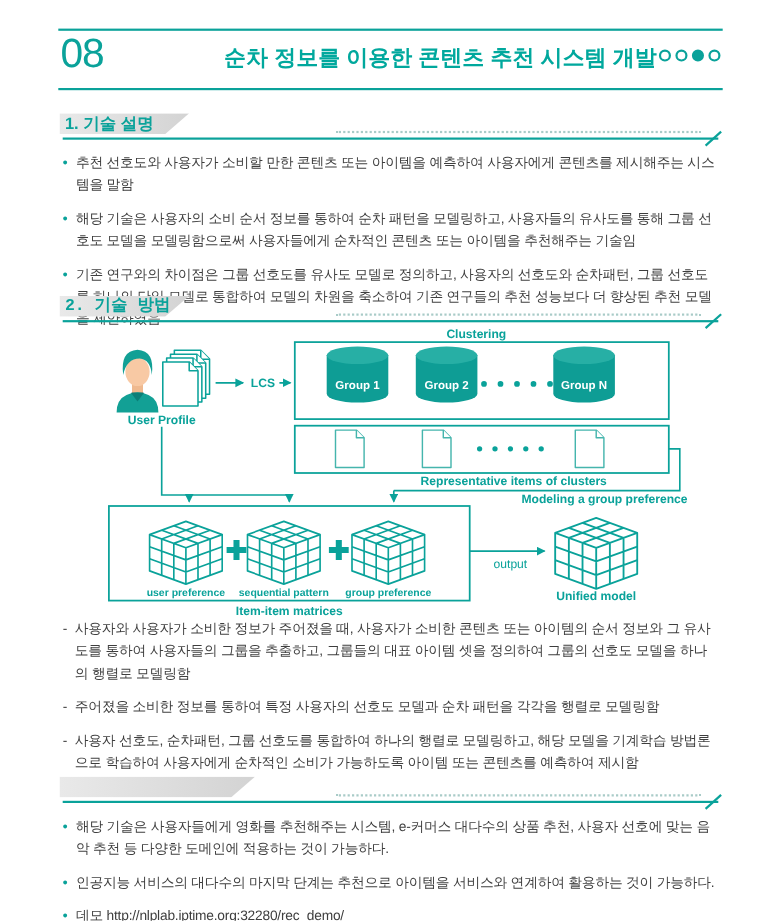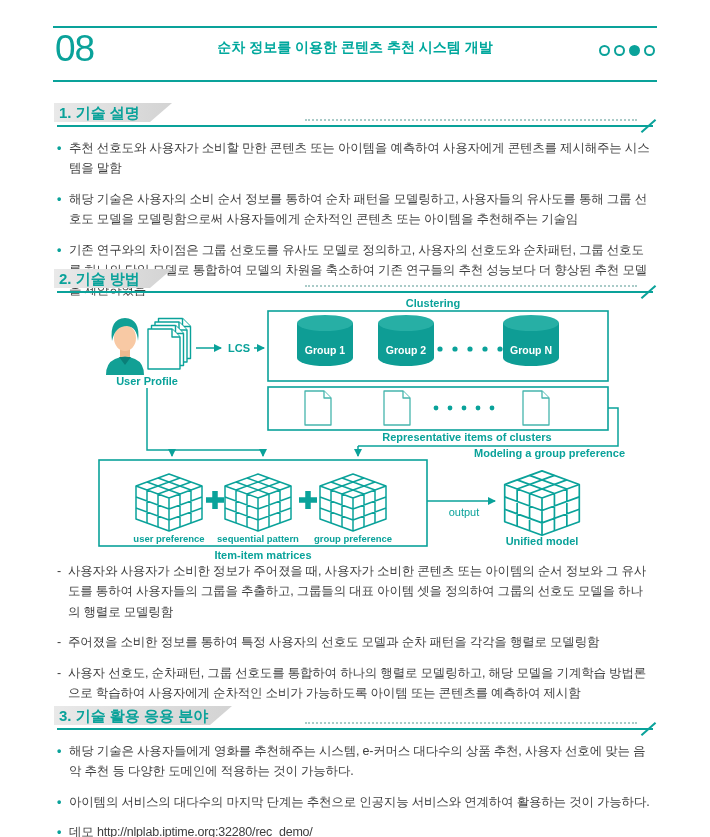--- a/index.html
+++ b/index.html
@@ -10,21 +10,21 @@
   html,body{margin:0;padding:0;}
   body{
     width:710px;height:837px;position:relative;overflow:hidden;
     background:#fff;color:var(--text);
     font-family:"Liberation Sans","DejaVu Sans",sans-serif;
   }
   
   #header{position:absolute;left:53px;top:26px;width:604px;height:56px;
     border-top:2px solid var(--teal);border-bottom:2px solid var(--teal);box-sizing:border-box;}
   .hnum{position:absolute;left:2px;top:2px;font-size:37px;line-height:1;color:var(--teal);font-weight:400;letter-spacing:-1px;}
-  .htitle{position:absolute;left:60px;right:60px;top:11px;text-align:center;font-size:14px;font-weight:bold;color:var(--teal-bright);white-space:nowrap;}
+  .htitle{position:absolute;left:60px;right:60px;top:11px;text-align:right;font-size:20px;font-weight:bold;color:var(--teal-bright);white-space:nowrap;}
   .hdots{position:absolute;right:2px;top:17px;display:flex;gap:4px;}
   .pdot{width:11px;height:11px;border-radius:50%;border:2.5px solid var(--teal);box-sizing:border-box;background:#fff;}
   .pdot.filled{background:var(--teal);}
   
   .section{position:absolute;left:57px;width:596px;}
   .sec-head{position:relative;height:21px;border-bottom:2px solid var(--teal);text-align:center;}
   .banner{position:absolute;left:-3px;top:-1px;height:19px;
     background:linear-gradient(90deg,#e9e9e9 0%,#d3d3d3 100%);
     clip-path:polygon(0 0,100% 0,calc(100% - 22px) 100%,0 100%);}
   .sec-title{position:absolute;left:2px;top:0;font-size:15px;font-weight:bold;color:var(--teal);line-height:18px;white-space:nowrap;}
@@ -78,21 +78,21 @@
       <span class="bmark">•</span>
       <span class="btext">해당 기술은 사용자의 소비 순서 정보를 통하여 순차 패턴을 모델링하고, 사용자들의 유사도를 통해 그룹 선호도 모델을 모델링함으로써 사용자들에게 순차적인 콘텐츠 또는 아이템을 추천해주는 기술임</span>
     </div>
     <div class="bitem">
       <span class="bmark">•</span>
       <span class="btext">기존 연구와의 차이점은 그룹 선호도를 유사도 모델로 정의하고, 사용자의 선호도와 순차패턴, 그룹 선호도를 하나의 단일 모델로 통합하여 모델의 차원을 축소하여 기존 연구들의 추천 성능보다 더 향상된 추천 모델을 제안하였음</span>
     </div>
   </div>
 </div>
 
-<div class="section" style="top:270px;">
+<div class="section" style="top:270px;font-family:Liberation Mono, monospace;">
   <div class="sec-head">
     <div class="banner" style="width:118px;"></div>
     <div class="sec-title">2. 기술 방법</div>
     <div class="dotline"></div>
     <div class="slash"></div>
   </div>
 </div>
 
 <svg id="diagram" width="710" height="272" viewBox="0 0 710 272">
   <defs>
@@ -214,31 +214,30 @@
   </div>
   <div class="bitem">
     <span class="nmark">-</span>
     <span class="btext">사용자 선호도, 순차패턴, 그룹 선호도를 통합하여 하나의 행렬로 모델링하고, 해당 모델을 기계학습 방법론으로 학습하여 사용자에게 순차적인 소비가 가능하도록 아이템 또는 콘텐츠를 예측하여 제시함</span>
   </div>
 </div>
 
 <div class="section" style="top:707px;">
   <div class="sec-head">
     <div class="banner" style="width:178px;"></div>
-    <div class="sec-title">3. 기술 활용 응용 분야</div>
     <div class="dotline"></div>
     <div class="slash"></div>
   </div>
   <div class="blist">
     <div class="bitem">
       <span class="bmark">•</span>
       <span class="btext">해당 기술은 사용자들에게 영화를 추천해주는 시스템, e-커머스 대다수의 상품 추천, 사용자 선호에 맞는 음악 추천 등 다양한 도메인에 적용하는 것이 가능하다.</span>
     </div>
     <div class="bitem">
       <span class="bmark">•</span>
-      <span class="btext">아이템의 서비스의 대다수의 마지막 단계는 추천으로 인공지능 서비스와 연계하여 활용하는 것이 가능하다.</span>
+      <span class="btext">인공지능 서비스의 대다수의 마지막 단계는 추천으로 아이템을 서비스와 연계하여 활용하는 것이 가능하다.</span>
     </div>
     <div class="bitem">
       <span class="bmark">•</span>
       <span class="btext"><span>데모</span> <span>http://nlplab.iptime.org:32280/rec_demo/</span></span>
     </div>
   </div>
 </div>
 
 </body></html>

